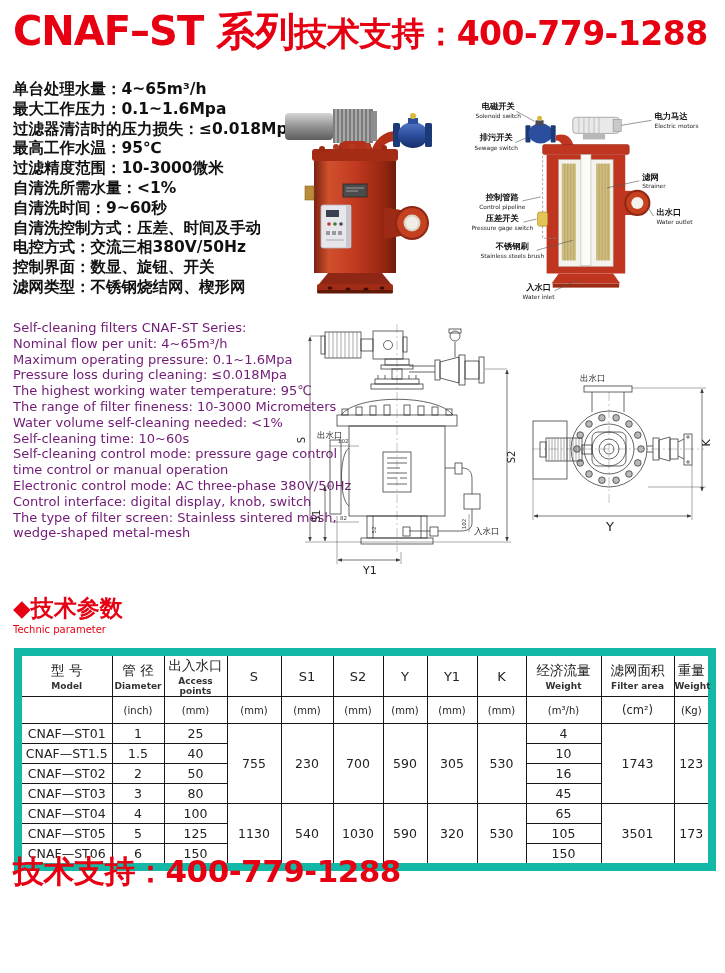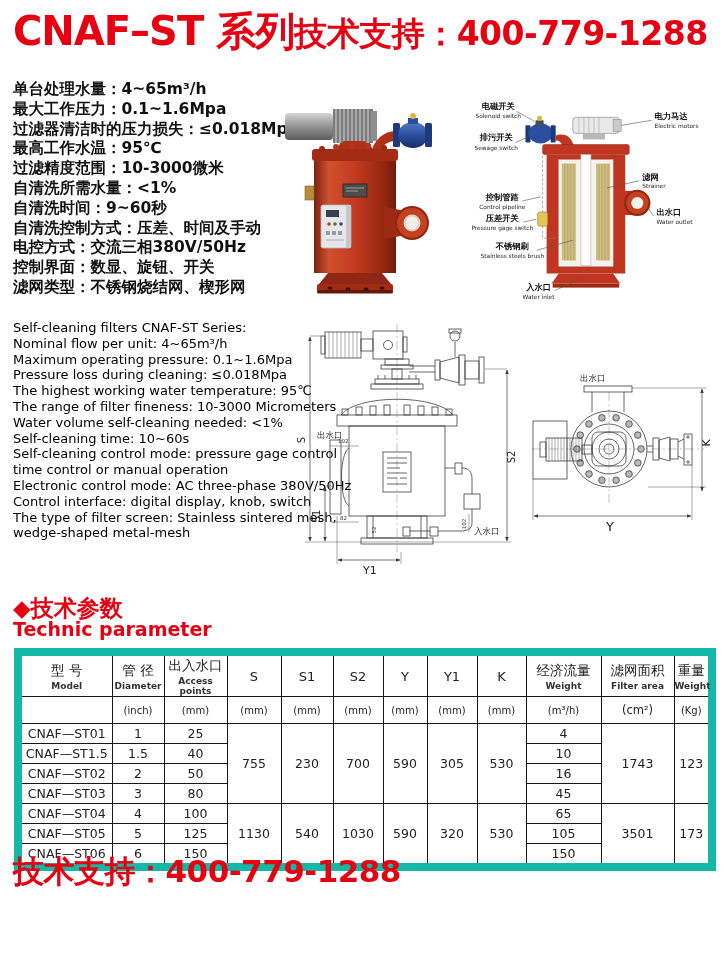--- a/index.html
+++ b/index.html
@@ -8,21 +8,21 @@
 
   
   .title { position:absolute; left:13px; top:4px; white-space:nowrap; color:#e60012; }
   .title .series  { font-size:40px; font-weight:800; letter-spacing:-1px; }
   .title .support { font-size:33px; font-weight:700; letter-spacing:-0.5px; }
 
   
   .specs-cn { position:absolute; left:13px; top:80px; margin:0; padding:0; list-style:none;
               font-size:15.5px; font-weight:700; line-height:19.8px; color:#111; white-space:nowrap; }
   .specs-en { position:absolute; left:13px; top:320px; margin:0; padding:0; list-style:none;
-              font-size:13px; font-weight:400; line-height:15.8px; color:#000000; white-space:nowrap; }
+              font-size:13px; font-weight:400; line-height:15.8px; color:#701a75; white-space:nowrap; }
 
   
   .photo         { position:absolute; left:272px; top:83px;  width:205px; height:235px; }
   .cutaway       { position:absolute; left:466px; top:93px;  width:259px; height:232px; }
   .drawing-front { position:absolute; left:297px; top:320px; width:228px; height:270px; }
   .drawing-top   { position:absolute; left:518px; top:366px; width:205px; height:205px; }
 
   
   .cjk-s { font-size:8.2px; font-weight:700; fill:#111; }
   .en-s  { font-size:5.8px; fill:#222; }
@@ -30,21 +30,21 @@
   .dim-l { font-size:10px;  fill:#222; }
   .dim-m { font-size:11px;  fill:#222; }
   .dim-s { font-size:5.5px; fill:#333; }
   .lead  { stroke:#555; stroke-width:0.6; fill:none; }
   .la rect,.la path,.la circle,.la ellipse { fill:none; stroke:#3f3f3f; stroke-width:0.8; }
   .dims path { stroke:#3f3f3f; stroke-width:0.7; fill:none; }
 
   
   .param-head { position:absolute; left:13px; top:595px; color:#e60012; }
   .param-head .cn { font-size:23px; font-weight:700; line-height:26px; }
-  .param-head .en { font-size:19px; font-weight:700; line-height:17px; }
+  .param-head .en { font-size:10px; font-weight:400; line-height:17px; }
 
   
   .spec-table { position:absolute; left:14px; top:648px; width:694px; border-collapse:collapse;
                 table-layout:fixed; text-align:center; color:#222; border:8px solid #14b8a6; }
   .spec-table th,.spec-table td { border:1px solid #161616; padding:0; vertical-align:middle; font-weight:400; }
   .t-head th { height:40px; }
   .hcn { font-size:13.5px; color:#222; }
   .hen { font-size:9px; color:#333; margin-top:1px;font-weight:bold; }
   .letter { font-size:13px; }
   .t-unit td { height:26px; font-size:10px; }

